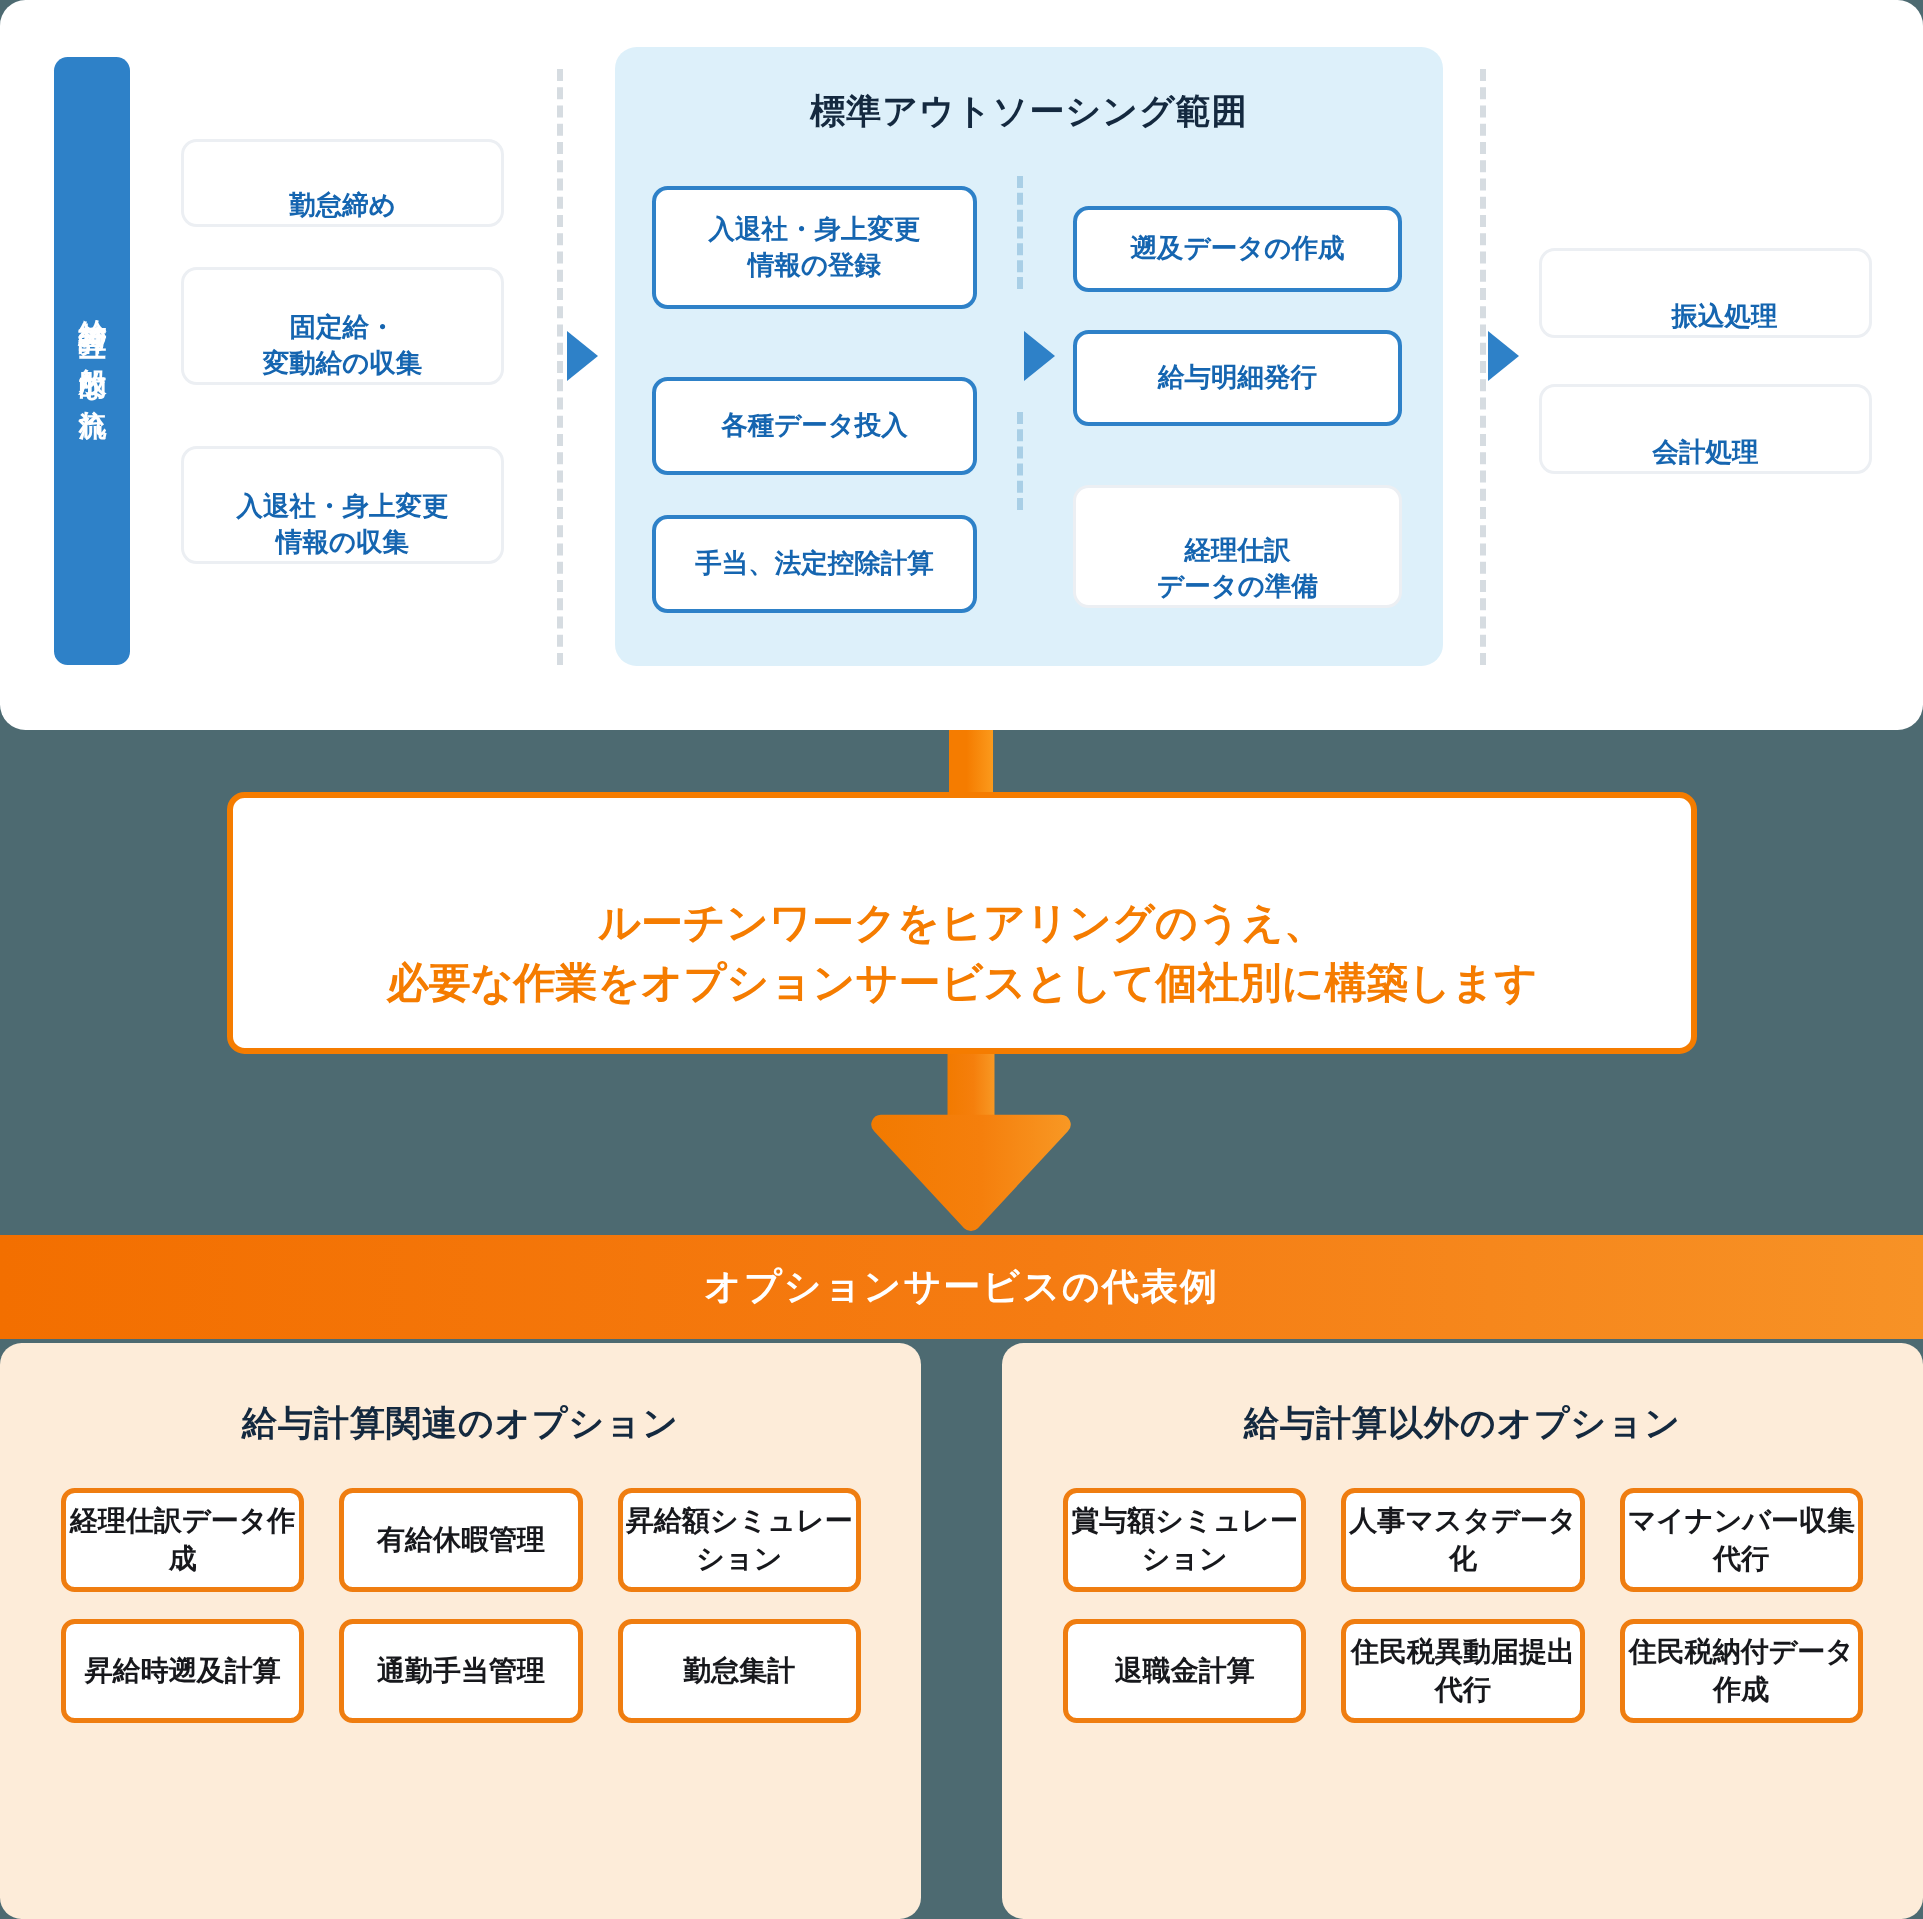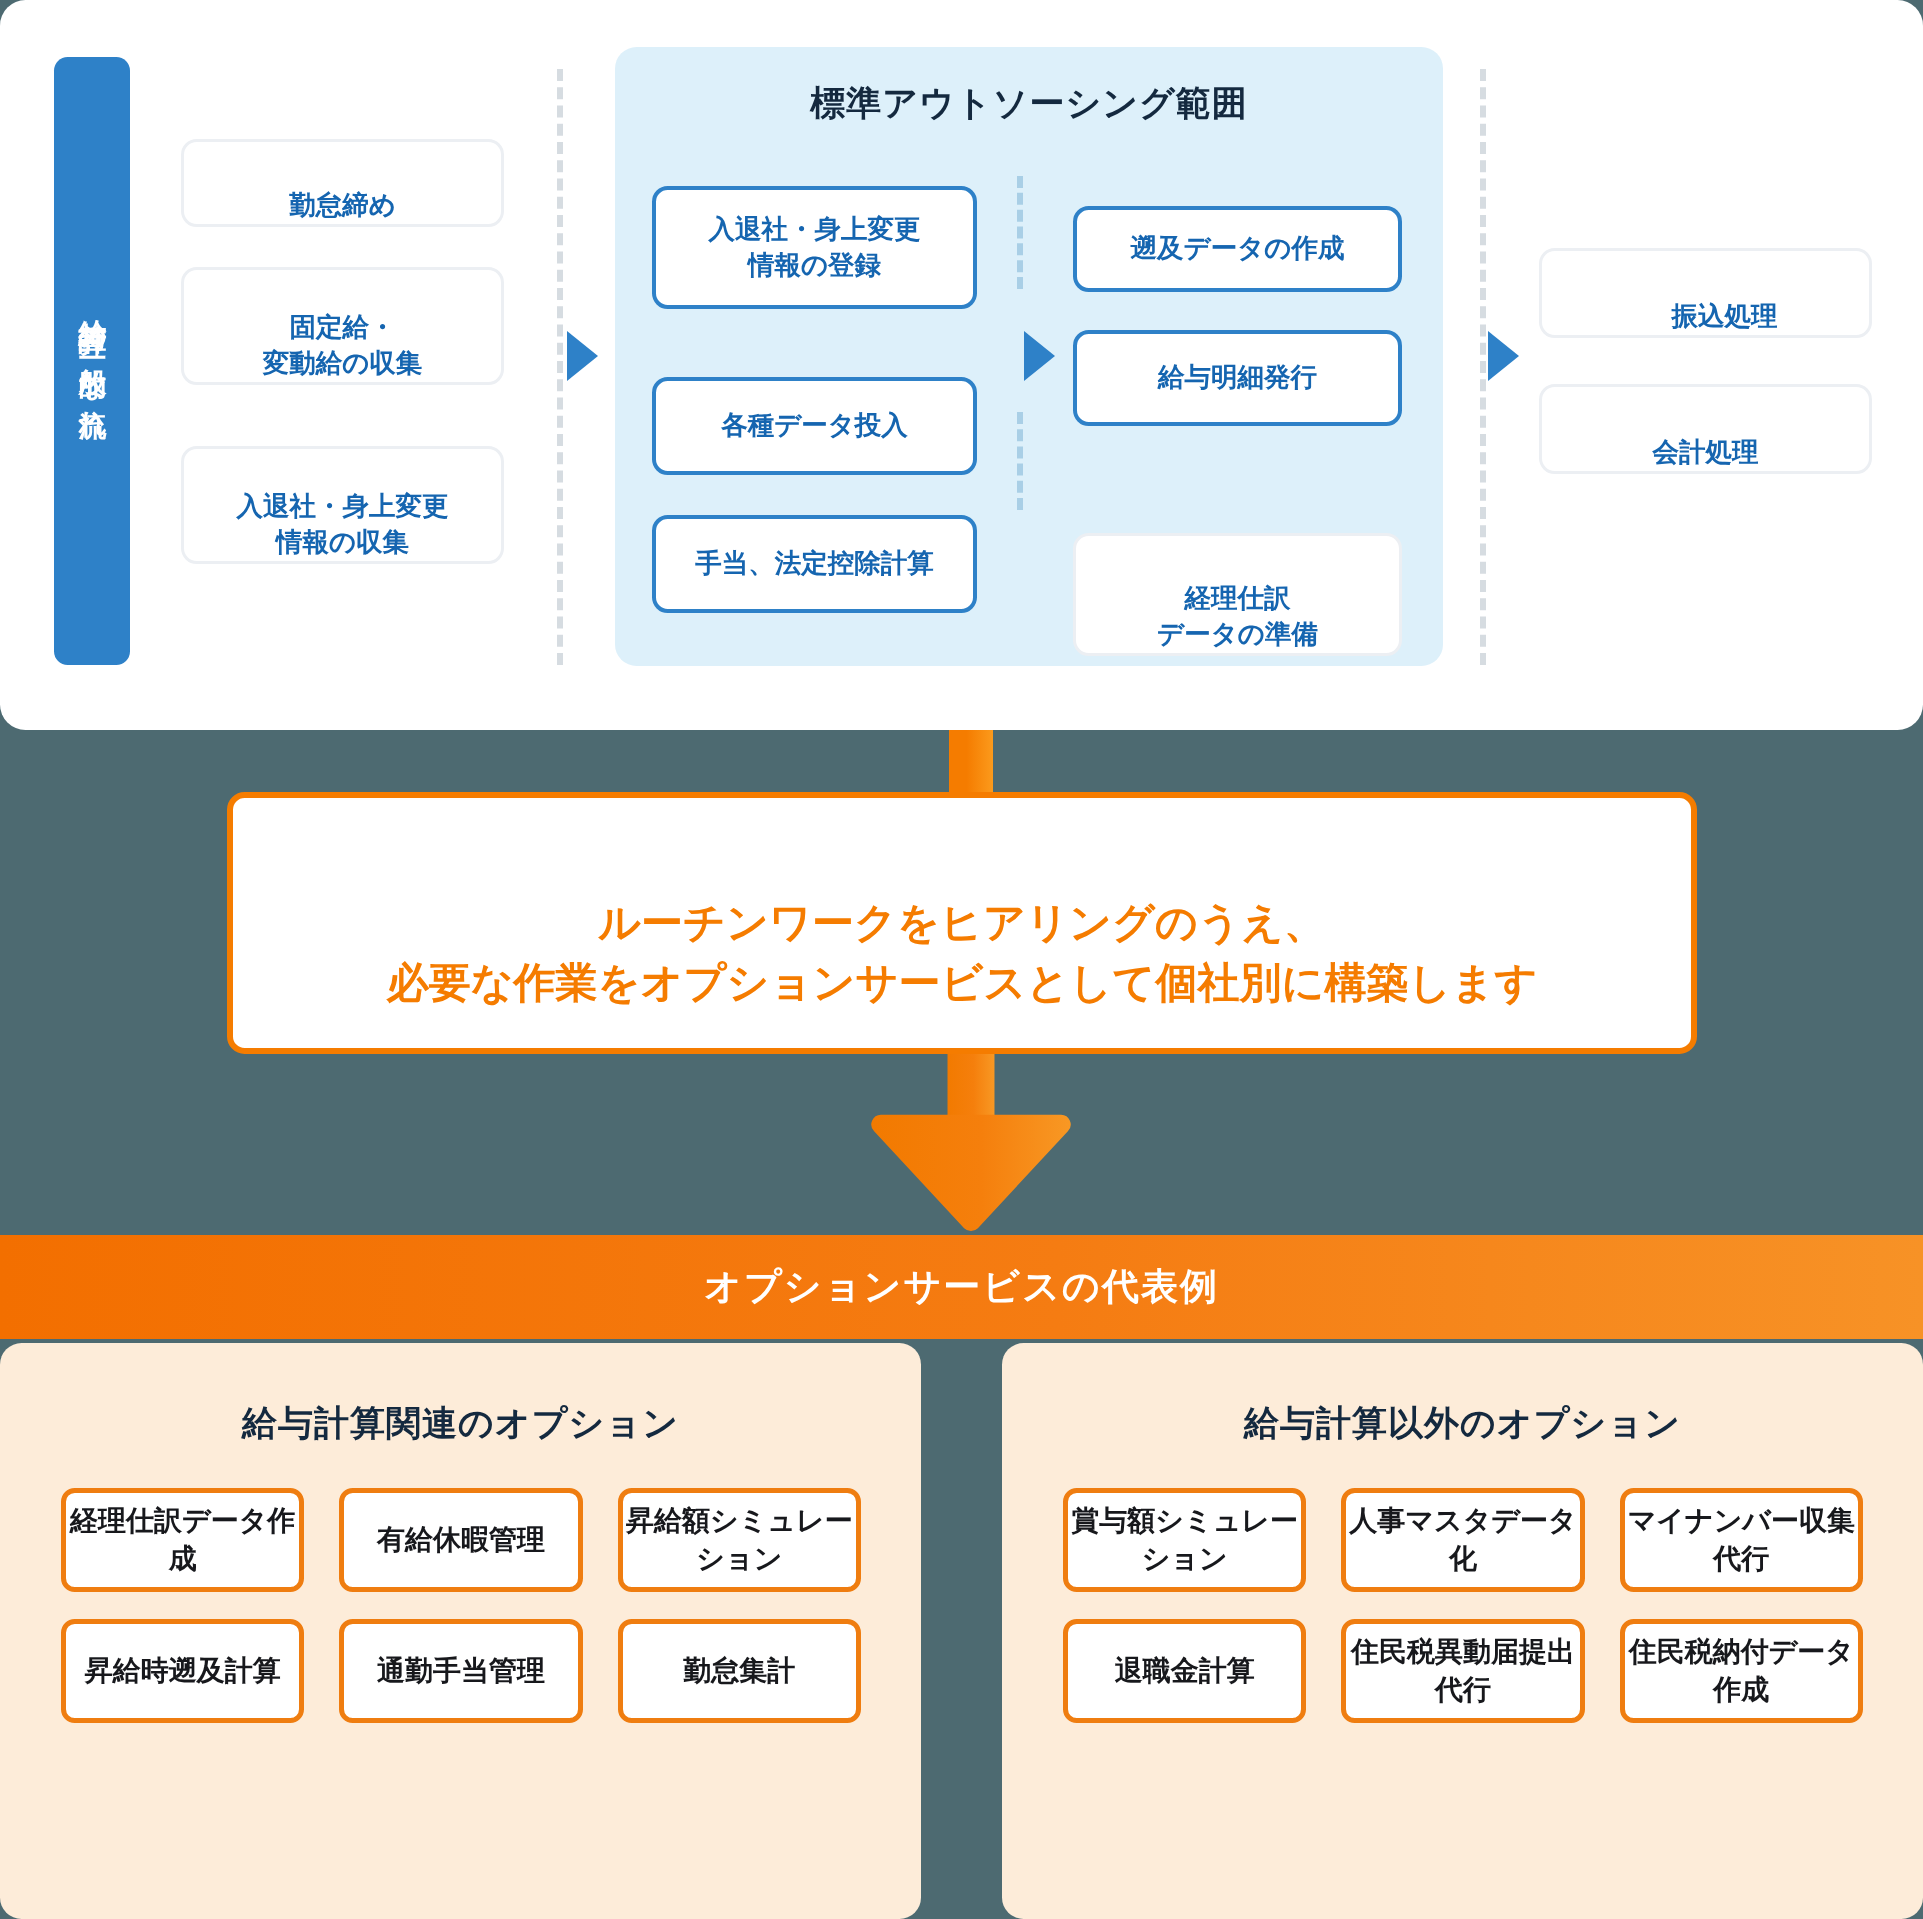--- a/index.html
+++ b/index.html
@@ -55,21 +55,21 @@
     text-align:center;line-height:1.35;
     box-sizing:border-box;
   }
 
   
   .scope{
     position:absolute;left:615px;top:47px;width:828px;height:619px;
     background:#ddf0fa;border-radius:21.6px;
   }
   .scope-title{
-    position:absolute;left:615px;top:80px;width:828px;height:49px;
+    position:absolute;left:615px;top:88px;width:828px;height:49px;
     text-align:center;color:#14293f;font-weight:bold;font-size:35px;
     letter-spacing:1px;
   }
 
   
   .vdot{
     position:absolute;width:0;border-left:6.9px dashed #d6dce1;
   }
   .vdot-blue{
     position:absolute;width:0;border-left:6.9px dashed #a9cfe6;
@@ -195,21 +195,21 @@
   <div class="tri" style="left:1024px;top:331px;"></div>
 
   <div class="bluebox" style="left:1073px;top:206px;width:329px;height:86px;">
     <span>遡及データの作成</span>
   </div>
 
   <div class="bluebox" style="left:1073px;top:330px;width:329px;height:96px;">
     <span>給与明細発行</span>
   </div>
 
-  <div class="softbox" style="left:1073px;top:485px;width:329px;height:123px;margin-top:48px;">
+  <div class="softbox" style="left:1073px;top:485px;width:329px;height:123px;">
     <div>
       <div>経理仕訳</div>
       <div>データの準備</div>
     </div>
   </div>
 
   <div class="vdot" style="left:1480px;top:69px;height:596px;"></div>
 
   <div class="tri" style="left:1488px;top:331px;"></div>
 

